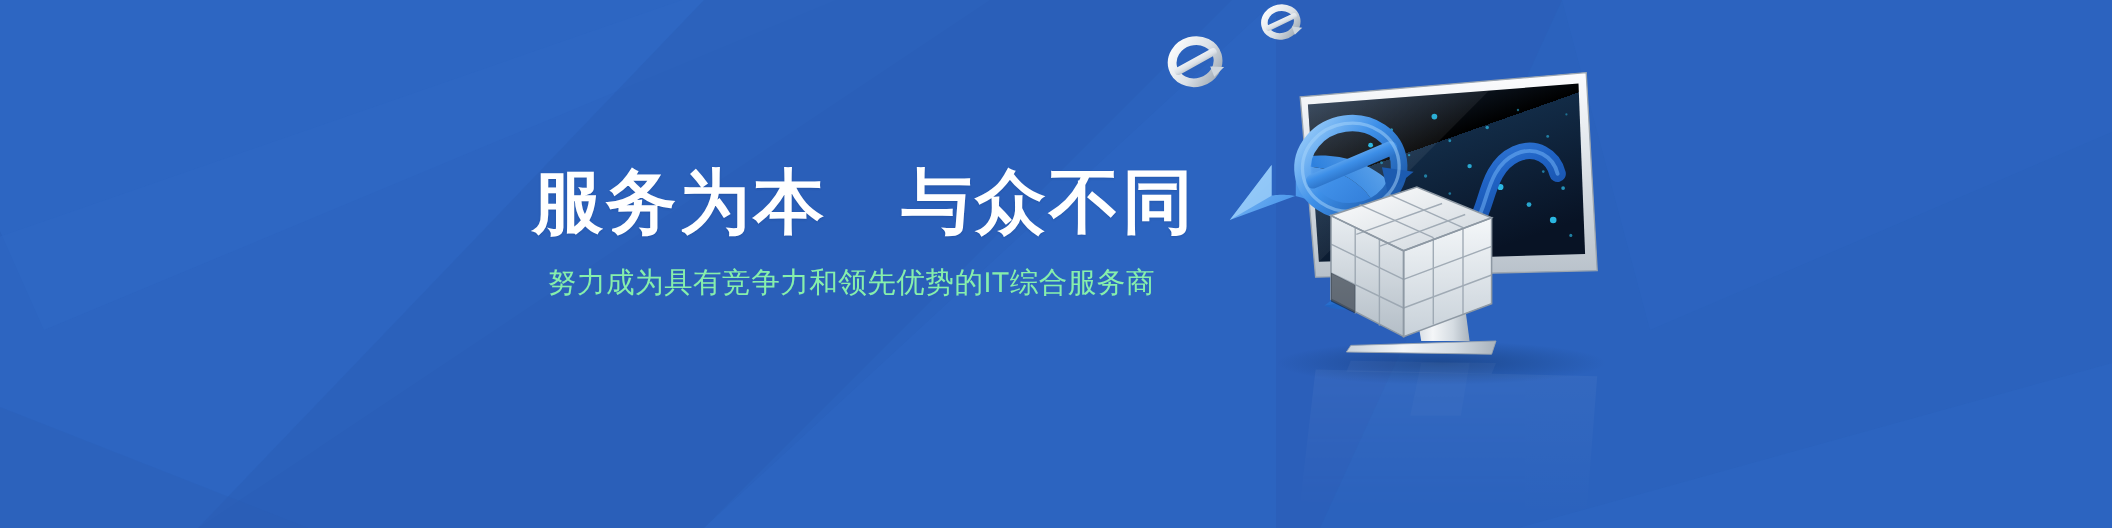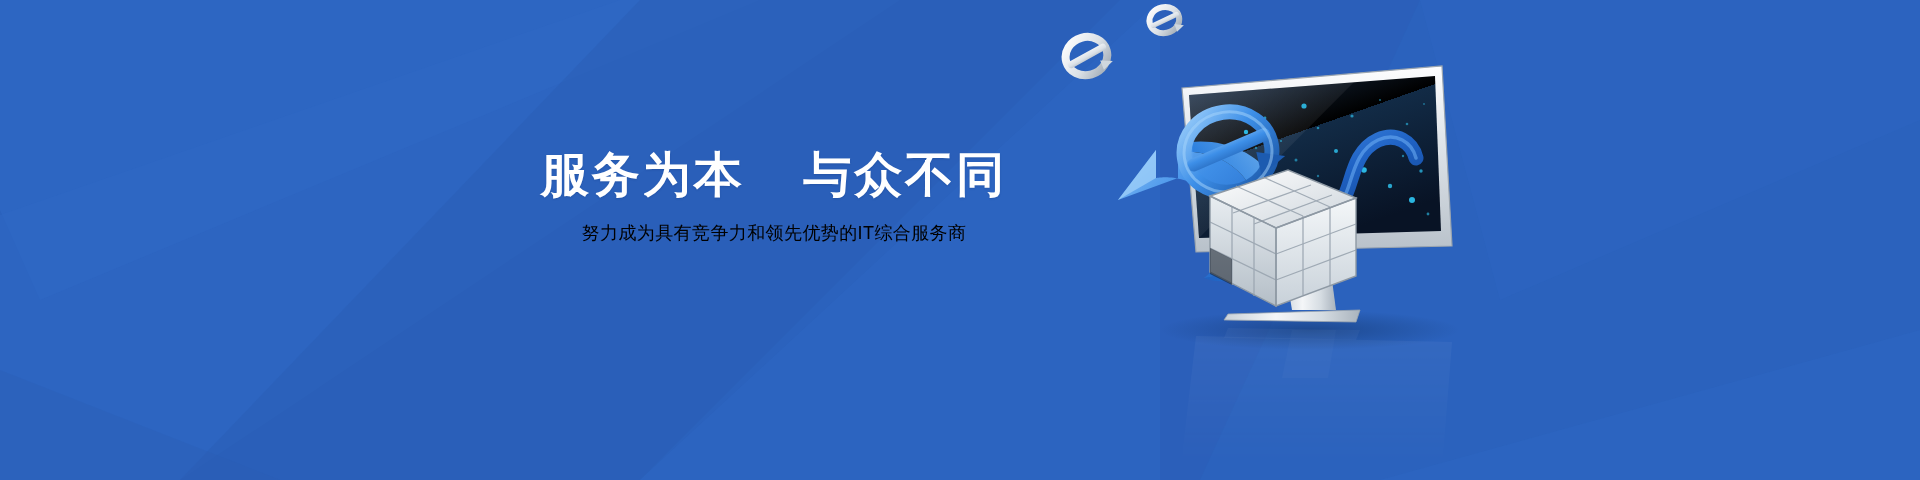--- a/index.html
+++ b/index.html
@@ -29,38 +29,38 @@
   .copy {
     position: absolute;
     left: 484px;
     top: 148px;
     width: 580px;
     text-align: center;
     z-index: 40;
   }
   .headline {
     margin: 0;
-    font-size: 48px;
+    font-size: 64px;
     line-height: 1.12;
     font-weight: bold;
     color: #ffffff;
     letter-spacing: 3px;
     white-space: nowrap;
     text-shadow: 0 1px 2px rgba(10, 40, 90, 0.18);
   }
   .headline .gap {
     display: inline-block;
     width: 26px;
   }
   .subhead {
     margin: 20px 0 0 0;
-    font-size: 18px;
+    font-size: 26px;
     line-height: 1.3;
     font-weight: normal;
-    color: #000000;
+    color: #86efac;
     letter-spacing: 0.4px;
     white-space: nowrap;
   }
 
   
   .art {
     position: absolute;
     left: 1060px;
     top: 0;
     width: 440px;

